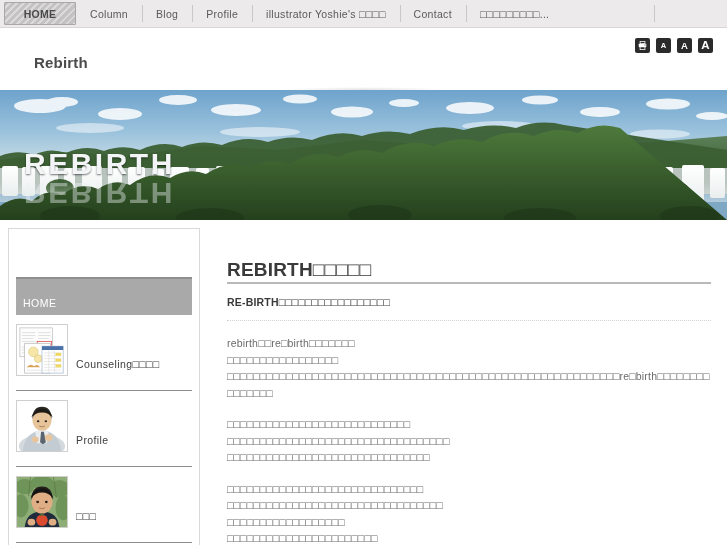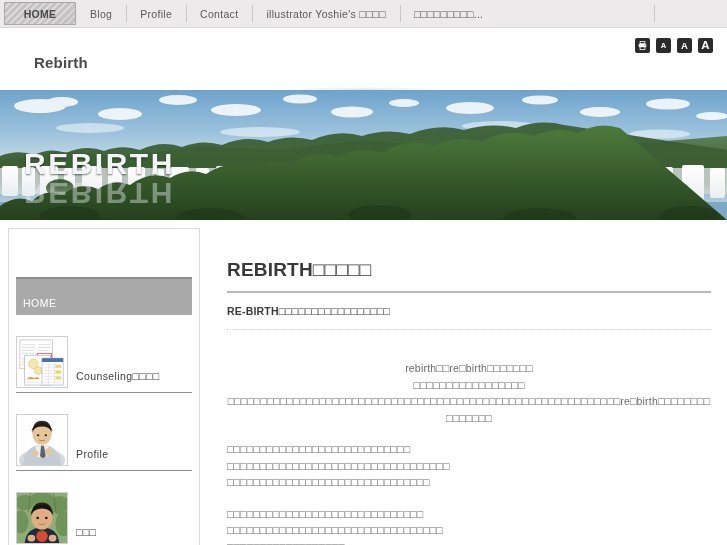--- a/index.html
+++ b/index.html
@@ -186,26 +186,26 @@
     box-sizing: border-box;
     cursor: pointer;
   }
   .side-home span {
     font-size: 10.5px;
     color: #ffffff;
     letter-spacing: 0.5px;
     padding: 0 0 6px 7px;
   }
   .side-entry {
-    margin: 12px 7px;
+    margin: 0 7px;
     border-bottom: 1px solid #8e8e8e;
     display: flex;
     align-items: flex-end;
     min-height: 62px;
-    padding: 9px 0 4px 0;
+    padding: 9px 0 14px 0;
     box-sizing: border-box;
     cursor: pointer;
   }
   .side-thumb {
     width: 52px;
     height: 52px;
     flex: 0 0 52px;
     border: 1px solid #cfcfcf;
     background: #ffffff;
     overflow: hidden;
@@ -226,60 +226,63 @@
     margin-left: 27px;
     margin-right: 16px;
     box-sizing: border-box;
     padding-top: 18px;
   }
   .content-title {
     font-size: 19px;
     color: #3a3a3a;
     font-weight: bold;
     letter-spacing: 0.2px;
-    padding-bottom: 10px;
+    padding-bottom: 1px;
     border-bottom: 2px solid #b9b9b9;
   }
   .content-subtitle {
     font-size: 10.5px;
     color: #3a3a3a;
     font-weight: bold;
     letter-spacing: 0.2px;
     padding-bottom: 12px;
     border-bottom: 1px dotted #d2d2d2;
   }
   .content-para {
     font-size: 10.5px;
     color: #6a6a6a;
     line-height: 16.5px;
     letter-spacing: 0.2px;
     margin: 0;
     word-break: break-all;
   }
-  .content-para.first { margin-top: 30px; text-align: center; }
+  .content-para.first { margin-top: 14px; }
   .content-para + .content-para { margin-top: 15px; }
 </style>
 </head>
 <body>
 
 <nav class="topnav">
   <div class="nav-item active">
     <span>HOME</span>
   </div>
   <div class="nav-item">
+    <span>Column</span>
+  </div>
+  <div class="nav-item">
     <span>Blog</span>
   </div>
   <div class="nav-item">
     <span>Profile</span>
   </div>
   <div class="nav-item">
+    <span>illustrator Yoshie's □□□□</span>
+  </div>
+  <div class="nav-item">
     <span>Contact</span>
-  </div>
-  <div class="nav-item">
-    <span>illustrator Yoshie's □□□□</span>
   </div>
   <div class="nav-item">
     <span>□□□□□□□□□...</span>
   </div>
   <div class="nav-tail-divider"></div>
 </nav>
 
 <header class="header">
   <div class="site-title">Rebirth</div>
 

